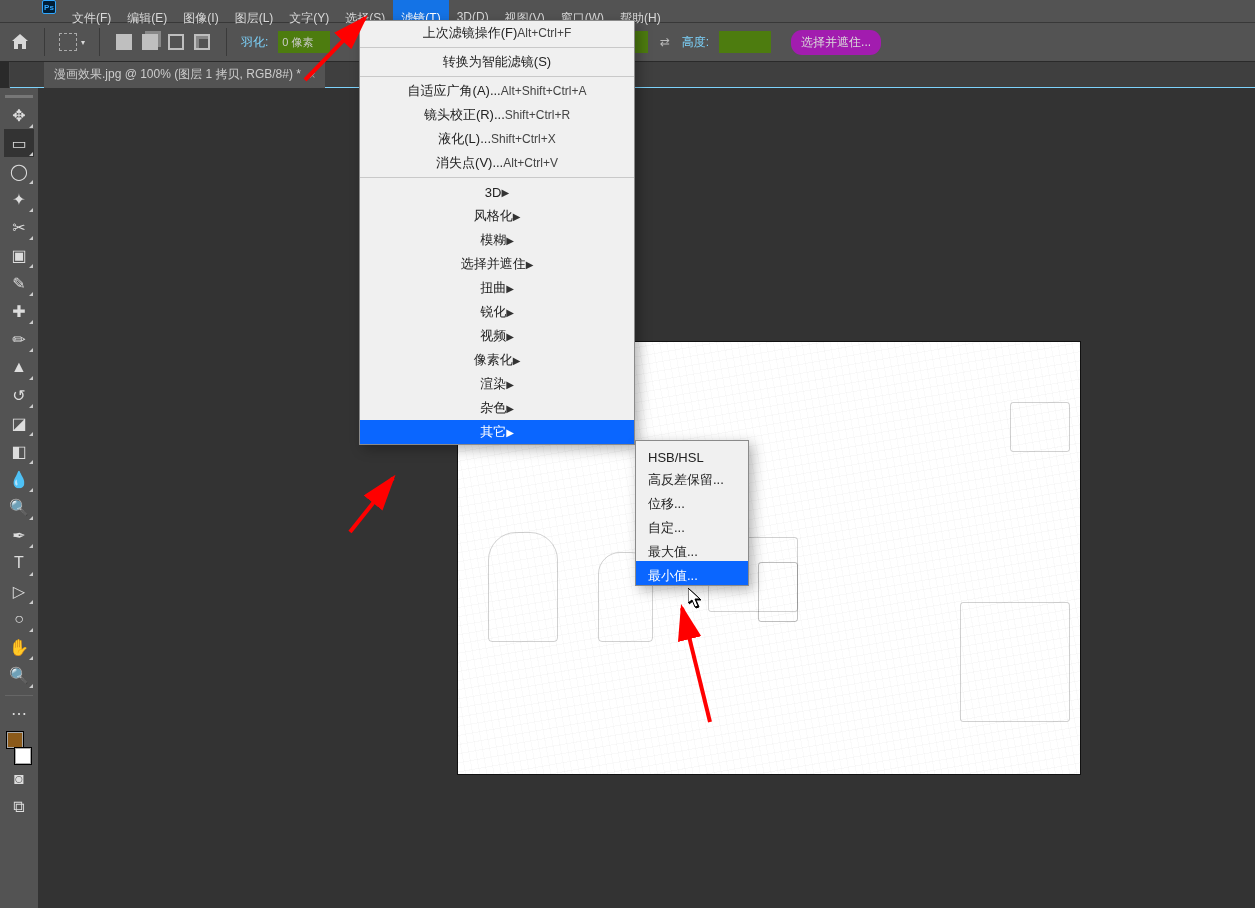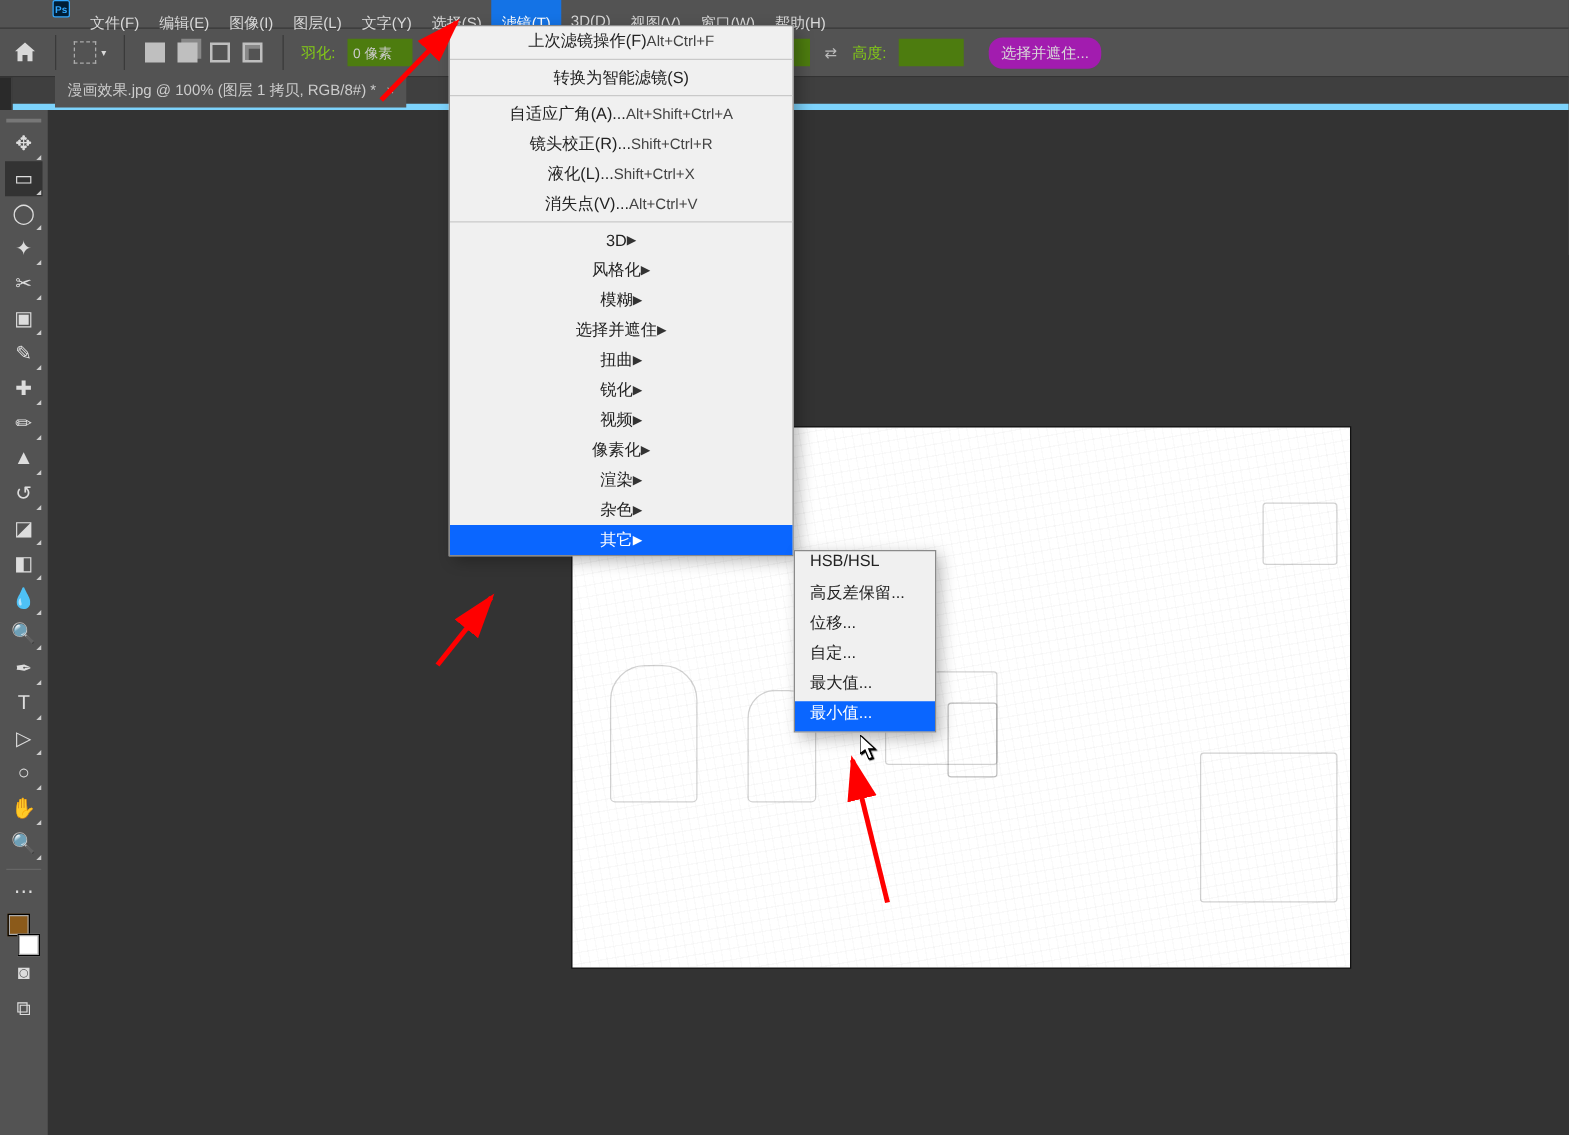--- a/index.html
+++ b/index.html
@@ -15,24 +15,24 @@
 .options-bar .home svg { fill:#d9d9d9; }
 .options-bar .sep { width:1px; height:28px; background:#3a3a3a; margin:0 4px;}
 .options-bar .sel-mode { display:flex; align-items:center; gap:4px; }
 .options-bar .sel-mode .box { width:18px; height:18px; border:1px dashed #aaa; }
 .options-bar .dd { font-size:8px; }
 .options-bar .opticon { width:20px; height:20px; display:inline-flex; align-items:center; justify-content:center; }
 .options-bar .shape-group { display:flex; gap:6px; }
 .options-bar .shape-group .sq { width:16px; height:16px; background:#bfbfbf; }
 .options-bar .shape-group .sqo { width:16px; height:16px; border:2px solid #bfbfbf; }
 .options-bar .input-box { background:#4d7c0f; width:52px; height:22px; color:#ccc; font-size:11px; display:inline-flex; align-items:center; padding-left:4px;}
-.options-bar .label { color:#84cc16; }
+.options-bar .label { color:#7dd3fc; }
 .options-bar .mask-btn { background:#a21caf; padding:4px 10px; border-radius:11px; font-size:12px; margin-left:10px;}
 
-.tab-bar { background: #3f3f3f; height: 26px; display: flex; align-items: center; padding-left: 44px; font-size: 12px; color: #ccc; border-bottom:5px solid #7dd3fc;}
+.tab-bar { background: #3f3f3f; height: 26px; display: flex; align-items: center; padding-left: 44px; font-size: 12px; color: #ccc; border-bottom:1px solid #7dd3fc;}
 .tab-bar .tab { background: #535353; height:26px; display:flex; align-items:center; padding:0 10px; gap:8px; }
 .tab-bar .tab .close { font-size:11px; color:#aaa; }
 .tab-handle { width:10px; height:26px; background:#2a2a2a; display:inline-block; border-right:1px solid #444;}
 
 .workspace { position:absolute; top:88px; left:38px; right:0; bottom:0; background:#333333; }
 .canvas { position:absolute; left:420px; top:254px; width:622px; height:432px; background:#fff; box-shadow:0 0 0 1px #111; overflow:hidden;}
 .canvas .sketch { position:absolute; inset:0; background:
   repeating-linear-gradient(80deg, rgba(0,0,0,0.02) 0 1px, transparent 1px 7px),
   repeating-linear-gradient(170deg, rgba(0,0,0,0.025) 0 1px, transparent 1px 9px);
 }
@@ -49,21 +49,21 @@
 
 .dropdown { position:absolute; top:20px; left:359px; width:276px; background:#f0f0f0; border:1px solid #8a8a8a; box-shadow:4px 4px 12px rgba(0,0,0,.3); font-size:13px; color:#222; z-index:10;}
 .dropdown .row { height:24px; display:flex; align-items:center; justify-content:center; padding:0 14px; position:relative;}
 .dropdown .row.highlight { background:#0a66ff; color:#fff; }
 .dropdown .row .arrow { font-size:10px; color:#333; }
 .dropdown .row.highlight .arrow { color:#fff; }
 .dropdown .divider { height:1px; background:#c9c9c9; margin:2px 0; }
 .dropdown .shortcut { color:#444; font-size:12px;}
 
 .submenu { position:absolute; top:440px; left:635px; width:114px; background:#f0f0f0; border:1px solid #8a8a8a; box-shadow:4px 4px 12px rgba(0,0,0,.3); font-size:13px; color:#222; z-index:11;}
-.submenu .row { height:24px; display:flex; align-items:flex-start; padding:0 12px; }
+.submenu .row { height:24px; display:flex; align-items:flex-end; padding:0 12px; }
 .submenu .row.highlight { background:#0a66ff; color:#fff; }
 
 .cursor-ptr { position:absolute; left:688px; top:588px; z-index:20; }
 .cursor-ptr svg { filter: drop-shadow(1px 1px 0 #000);}
 
 .red-arrow { position:absolute; z-index:15; }
 .red-arrow svg { overflow:visible; }
 </style>
 </head>
 <body>

